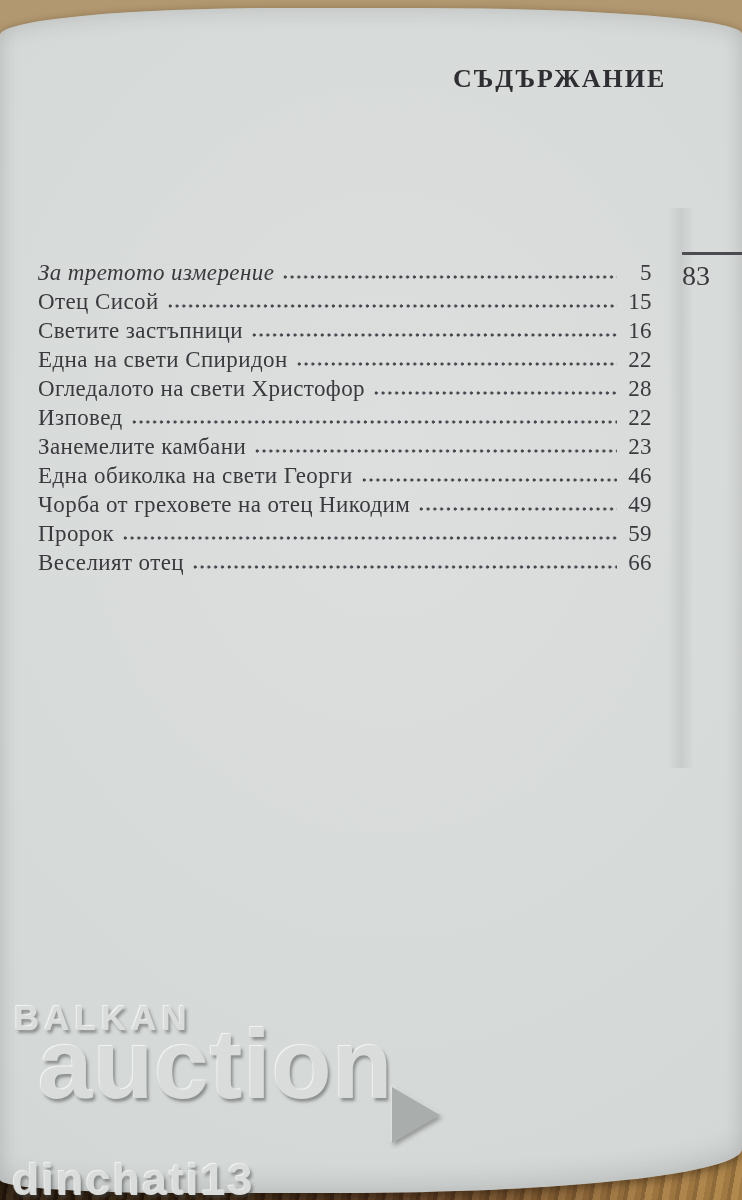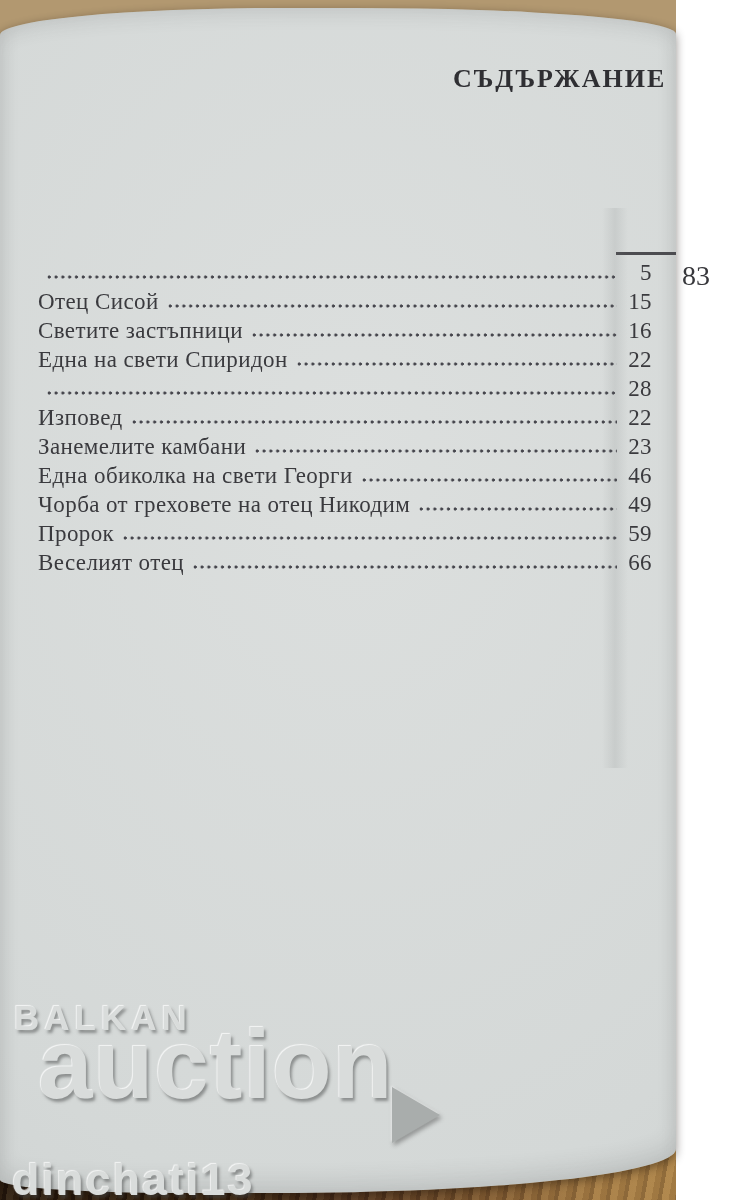--- a/index.html
+++ b/index.html
@@ -3,21 +3,21 @@
 <meta charset="utf-8">
 <style>
   html, body {
     margin: 0; padding: 0;
     width: 742px; height: 1200px;
     overflow: hidden;
     font-family: "Liberation Serif", serif;
   }
   .scene {
     position: relative;
-    width: 676px; height: 1200px;
+    width: 742px; height: 1200px;
     background: #8a6a3e;
   }
   
   .wood-top {
     position: absolute; top: 0; left: 0; right: 0; height: 70px;
     background:
       repeating-linear-gradient(96deg,
         rgba(110,84,50,0.38) 0 3px,
         rgba(205,182,140,0.42) 3px 10px,
         rgba(150,120,78,0.34) 10px 16px,
@@ -139,39 +139,41 @@
   <div class="wood-bottom"></div>
 
   <div class="page">
     <h1 class="toc-title">СЪДЪРЖАНИЕ</h1>
 
     <div class="side-rule"></div>
     <div class="side-num">83</div>
 
     <div class="toc">
         <div class="toc-row italic">
+          <span class="toc-label">За третото измерение</span>
           <span class="leader"></span>
           <span class="toc-page">5</span>
         </div>
         <div class="toc-row">
           <span class="toc-label">Отец Сисой</span>
           <span class="leader"></span>
           <span class="toc-page">15</span>
         </div>
         <div class="toc-row">
           <span class="toc-label">Светите застъпници</span>
           <span class="leader"></span>
           <span class="toc-page">16</span>
         </div>
         <div class="toc-row">
           <span class="toc-label">Една на свети Спиридон</span>
           <span class="leader"></span>
           <span class="toc-page">22</span>
         </div>
         <div class="toc-row">
+          <span class="toc-label">Огледалото на свети Христофор</span>
           <span class="leader"></span>
           <span class="toc-page">28</span>
         </div>
         <div class="toc-row">
           <span class="toc-label">Изповед</span>
           <span class="leader"></span>
           <span class="toc-page">22</span>
         </div>
         <div class="toc-row">
           <span class="toc-label">Занемелите камбани</span>

